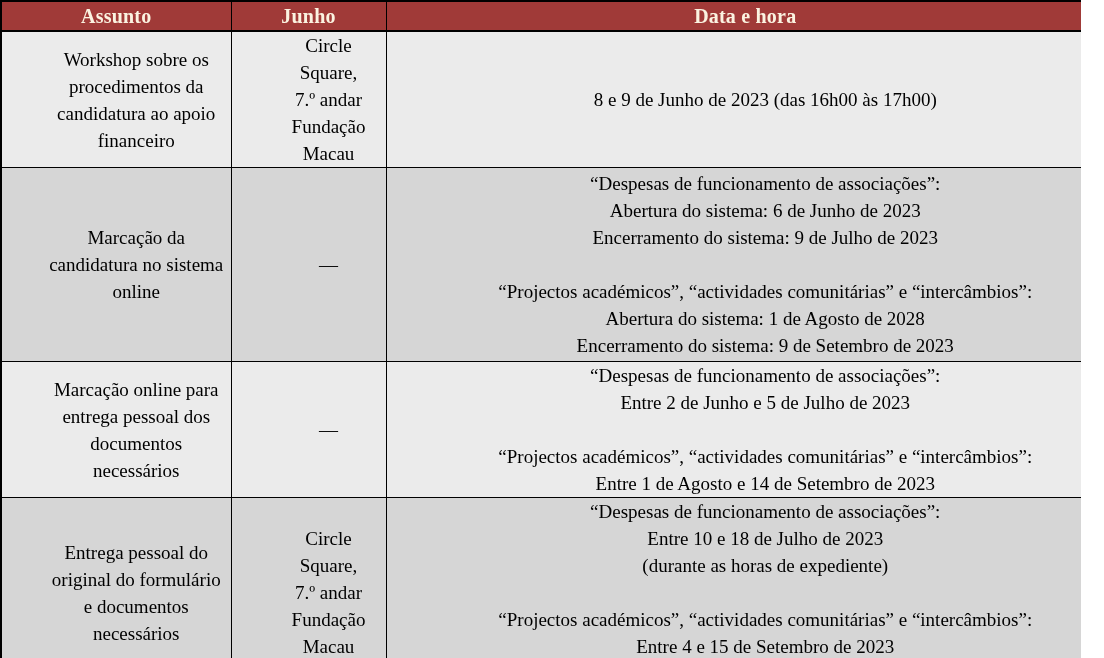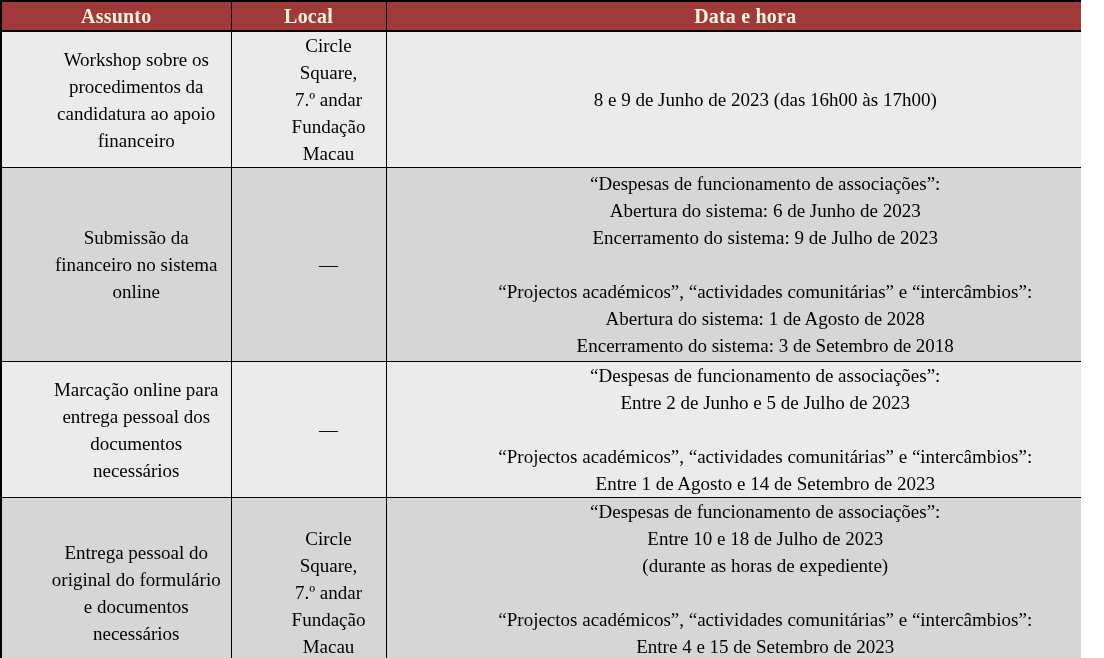--- a/index.html
+++ b/index.html
@@ -67,54 +67,54 @@
 <div class="page">
   <table class="schedule">
     <colgroup>
       <col style="width:230px">
       <col style="width:155px">
       <col style="width:719px">
     </colgroup>
     <thead>
       <tr>
         <th>Assunto</th>
-        <th>Local</th>
+        <th>Junho</th>
         <th>Data e hora</th>
       </tr>
     </thead>
     <tbody>
       <tr class="r1 row-light">
         <td class="assunto">
           <div class="wrap">Workshop sobre os procedimentos da candidatura ao apoio financeiro</div>
         </td>
         <td class="local">
             <div class="line">Circle Square,</div>
             <div class="line">7.º andar</div>
             <div class="line">Fundação</div>
             <div class="line">Macau</div>
           </td>
         <td class="datahora">
             <div class="line">8 e 9 de Junho de 2023 (das 16h00 às 17h00)</div>
           </td>
       </tr>
       <tr class="r2 row-dark">
         <td class="assunto">
-          <div class="wrap">Submissão da financeiro no sistema online</div>
+          <div class="wrap">Marcação da candidatura no sistema online</div>
         </td>
         <td class="local">
             <div class="line">—</div>
           </td>
         <td class="datahora">
             <div class="line">“Despesas de funcionamento de associações”:</div>
             <div class="line">Abertura do sistema: 6 de Junho de 2023</div>
             <div class="line">Encerramento do sistema: 9 de Julho de 2023</div>
             <div class="line"></div>
             <div class="line">“Projectos académicos”, “actividades comunitárias” e “intercâmbios”:</div>
             <div class="line">Abertura do sistema: 1 de Agosto de 2028</div>
-            <div class="line">Encerramento do sistema: 3 de Setembro de 2018</div>
+            <div class="line">Encerramento do sistema: 9 de Setembro de 2023</div>
           </td>
       </tr>
       <tr class="r3 row-light">
         <td class="assunto">
           <div class="wrap">Marcação online para entrega pessoal dos documentos necessários</div>
         </td>
         <td class="local">
             <div class="line">—</div>
           </td>
         <td class="datahora">

